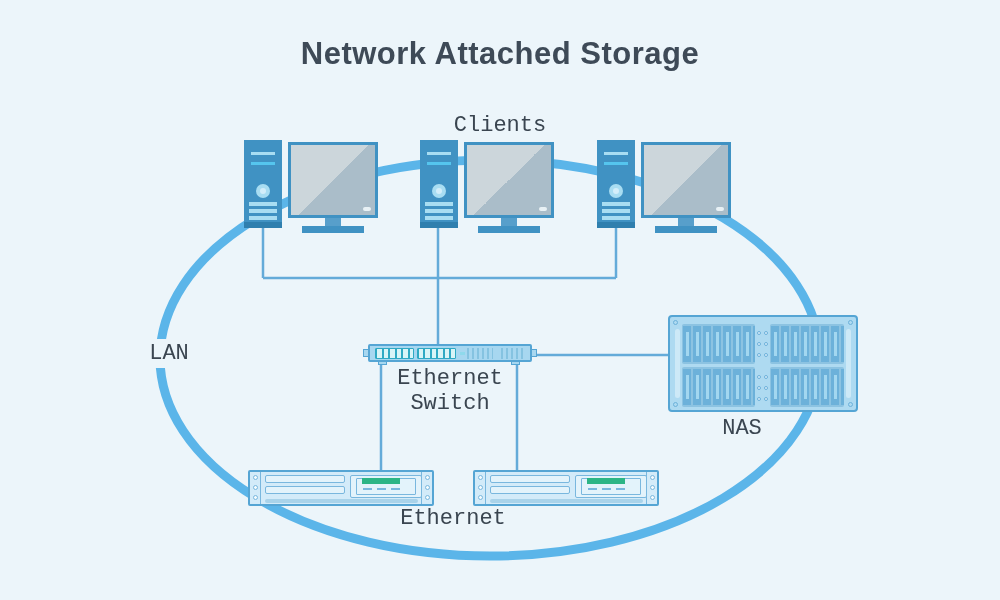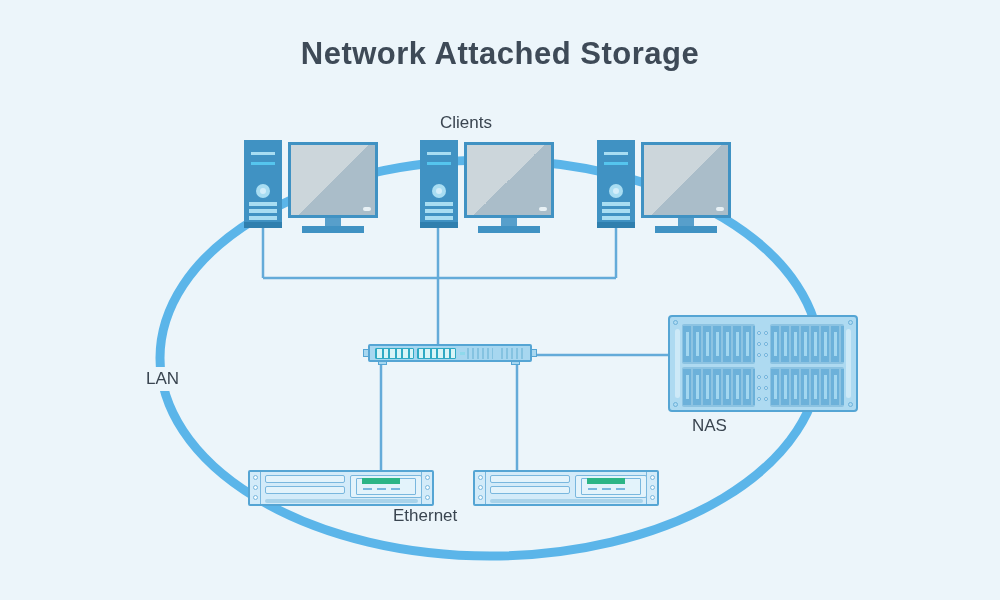--- a/index.html
+++ b/index.html
@@ -3,23 +3,23 @@
 <meta charset="utf-8">
 <style>
   html,body{margin:0;padding:0;}
   body{width:1000px;height:600px;font-family:"Liberation Sans",sans-serif;}
   .canvas{position:relative;width:1000px;height:600px;background:var(--background);overflow:hidden;}
   .canvas *{position:absolute;box-sizing:border-box;}
 
   
   .title{left:0;top:36px;width:1000px;text-align:center;font-size:31px;font-weight:700;
          color:var(--title-text);letter-spacing:.5px;}
-  .lbl{font-size:17px;font-weight:500;color:var(--label-text);text-align:left;z-index:5;}
+  .lbl{font-size:22px;font-weight:500;color:var(--label-text);text-align:center;z-index:5;font-family:Liberation Mono, monospace;}
   .clients-lbl{left:440px;top:113px;width:120px;}
-  .lan-lbl{left:146px;top:339px;width:46px;background:var(--background);padding:2px 0;margin-top:28px;}
+  .lan-lbl{left:146px;top:339px;width:46px;background:var(--background);padding:2px 0;}
   .switch-lbl{left:369px;top:366px;width:162px;}
   .nas-lbl{left:692px;top:416px;width:100px;}
   .servers-lbl{left:393px;top:506px;width:120px;}
 
   
   svg.net{left:0;top:0;z-index:1;}
   .lan-ring{fill:none;stroke:var(--lan-ring);stroke-width:9px;}
   .link{fill:none;stroke:var(--connector);stroke-width:2.5px;}
 
   
@@ -102,20 +102,21 @@
 
   <div class="title">Network Attached Storage</div>
 
   <svg class="net" width="1000" height="600" viewBox="0 0 1000 600">
     <ellipse class="lan-ring" cx="490" cy="358" rx="330" ry="198"></ellipse>
     <path class="link" d="M263 226 V278 M616 226 V278 M263 278 H616 M438 226 V345 M533 355 H668 M381 361 V471 M517 361 V471"></path>
   </svg>
 
   <div class="lbl clients-lbl">Clients</div>
   <div class="lbl lan-lbl">LAN</div>
+  <div class="lbl switch-lbl">Ethernet Switch</div>
   <div class="lbl nas-lbl">NAS</div>
   <div class="lbl servers-lbl">Ethernet</div>
 
   <div class="client c1">
     <div class="tower">
         <i class="s1"></i>
         <i class="s2"></i>
         <span class="pwr"></span>
         <i class="v1"></i>
         <i class="v2"></i>

